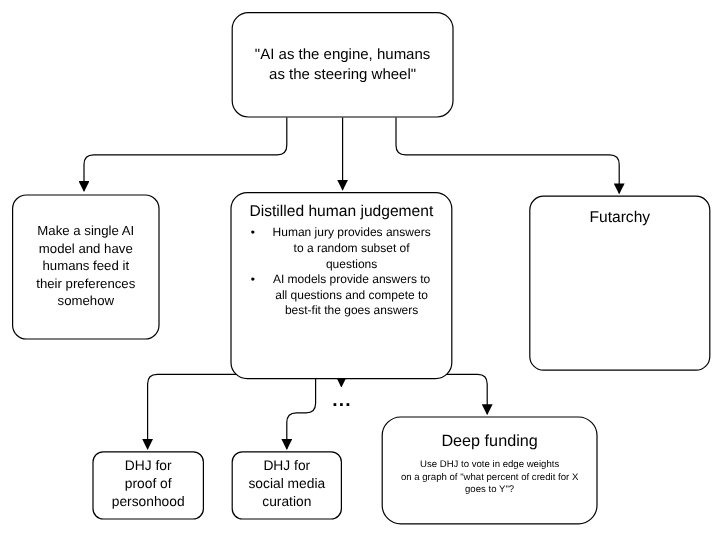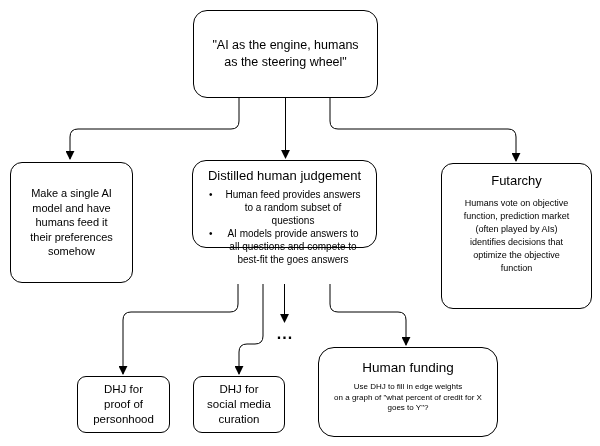--- a/index.html
+++ b/index.html
@@ -29,21 +29,21 @@
     align-items: center;
     justify-content: center;
   }
   .pre { white-space: pre-line; }
 
   
   .root-box { left: 193px; top: 10px; width: 185px; height: 88px; border-radius: 14px; font-size: 12.5px; line-height: 17px; }
 
   
   .single-model-box { left: 10px; top: 162px; width: 123px; height: 121px; border-radius: 12px; font-size: 11px; line-height: 14.5px; }
-  .distilled-box { left: 192px; top: 160px; width: 185px; height: 88px; border-radius: 14px; }
+  .distilled-box { left: 192px; top: 160px; width: 185px; height: 156px; border-radius: 14px; }
   .distilled-title { margin-top: 7px; font-size: 13px; }
   .bullet-list { list-style: none; margin: 5px 0 0 0; padding: 0 12px 0 16px; font-size: 10px; line-height: 13px; }
   .bullet-list li { display: flex; align-items: flex-start; }
   .bullet-marker { flex: none; width: 13px; text-align: left; }
   .bullet-text { flex: 1; text-align: center; white-space: pre-line; }
   .futarchy-box { left: 441px; top: 163px; width: 151px; height: 146px; border-radius: 12px; }
   .futarchy-title { margin-top: 9px; font-size: 13px; }
   .futarchy-body { margin-top: 9px; font-size: 9px; line-height: 13px; }
 
   
@@ -96,57 +96,51 @@
 humans feed it
 their preferences
 somehow</div>
   </div>
 
   <div class="node distilled-box">
     <div class="distilled-title">Distilled human judgement</div>
     <ul class="bullet-list">
       <li>
         <span class="bullet-marker">•</span>
-        <span class="bullet-text">Human feed provides answers
+        <span class="bullet-text">Human jury provides answers
 to a random subset of
 questions</span>
       </li>
       <li>
         <span class="bullet-marker">•</span>
         <span class="bullet-text">AI models provide answers to
 all questions and compete to
 best-fit the goes answers</span>
       </li>
     </ul>
   </div>
 
   <div class="node futarchy-box">
     <div class="futarchy-title">Futarchy</div>
-    <div class="futarchy-body pre">Humans vote on objective
-function, prediction market
-(often played by AIs)
-identifies decisions that
-optimize the objective
-function</div>
   </div>
 
   <div class="node dhj-proof-box center-flex">
     <div class="pre">DHJ for
 proof of
 personhood</div>
   </div>
 
   <div class="node dhj-social-box center-flex">
     <div class="pre">DHJ for
 social media
 curation</div>
   </div>
 
   <div class="node deep-funding-box">
-    <div class="deep-funding-title">Human funding</div>
-    <div class="deep-funding-body pre">Use DHJ to fill in edge weights
+    <div class="deep-funding-title">Deep funding</div>
+    <div class="deep-funding-body pre">Use DHJ to vote in edge weights
 on a graph of "what percent of credit for X
 goes to Y"?</div>
   </div>
 
   <div class="ellipsis">...</div>
 
 </div>
 
 </body></html>

